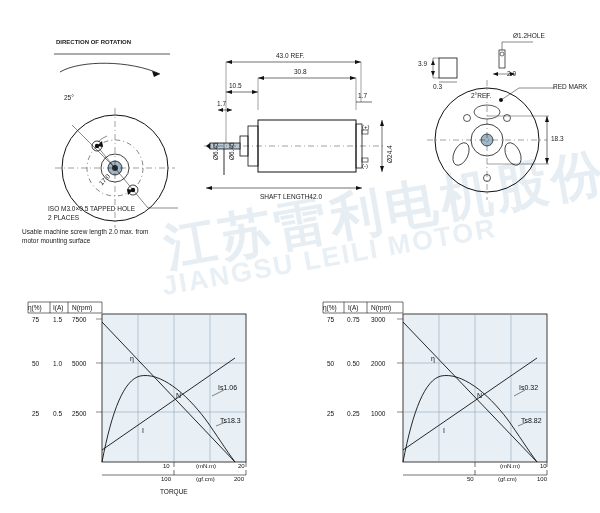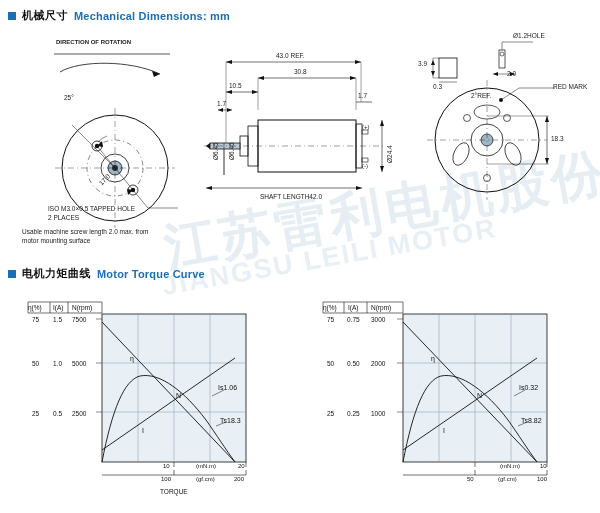--- a/index.html
+++ b/index.html
@@ -52,25 +52,20 @@
 </head>
 <body>
 
 <div class="page">
 
   <div class="wm">
     <div class="wm-cn">江苏雷利电机股份有限公司</div>
     <div class="wm-en">JIANGSU LEILI MOTOR</div>
   </div>
 
-  <div class="sec-head" style="left:8px;top:8px;">
-    <span class="sec-bullet"></span>
-    <span class="sec-cn">机械尺寸</span>
-    <span class="sec-en">Mechanical Dimensions: mm</span>
-  </div>
 
   <div class="chart-box" style="left:20px;top:30px;width:180px;height:200px;">
     <svg width="180" height="200" viewBox="0 0 180 200">
 
       <path d="M40 42 C60 30, 110 30, 140 44" fill="none" stroke="#111" stroke-width="0.8"></path>
       <path d="M140 44 l-8 -3 l2 6 z" fill="#111"></path>
 
       <line x1="34" y1="24" x2="150" y2="24" stroke="#111" stroke-width="0.7"></line>
 
       <circle cx="95" cy="138" r="53" fill="none" stroke="#111" stroke-width="1"></circle>
@@ -220,25 +215,20 @@
     </svg>
     <div class="t" style="left:98px;top:2px;">Ø1.2HOLE</div>
     <div class="t" style="left:3px;top:30px;">3.9</div>
     <div class="t" style="left:18px;top:53px;">0.3</div>
     <div class="t" style="left:92px;top:40px;">2.0</div>
     <div class="t" style="left:56px;top:62px;">2°REF.</div>
     <div class="t" style="left:138px;top:53px;">RED MARK</div>
     <div class="t" style="left:136px;top:105px;">18.3</div>
   </div>
 
-  <div class="sec-head" style="left:8px;top:266px;">
-    <span class="sec-bullet"></span>
-    <span class="sec-cn">电机力矩曲线</span>
-    <span class="sec-en">Motor Torque Curve</span>
-  </div>
 
   <div class="chart-box" style="left:20px;top:300px;width:270px;height:200px;">
 
     <div class="hdr" style="left:8px;top:4px;">η(%)</div>
     <div class="hdr" style="left:33px;top:4px;">I(A)</div>
     <div class="hdr" style="left:52px;top:4px;">N(rpm)</div>
 
     <div class="hdr" style="left:12px;top:16px;">75</div>
     <div class="hdr" style="left:33px;top:16px;">1.5</div>
     <div class="hdr" style="left:52px;top:16px;">7500</div>

